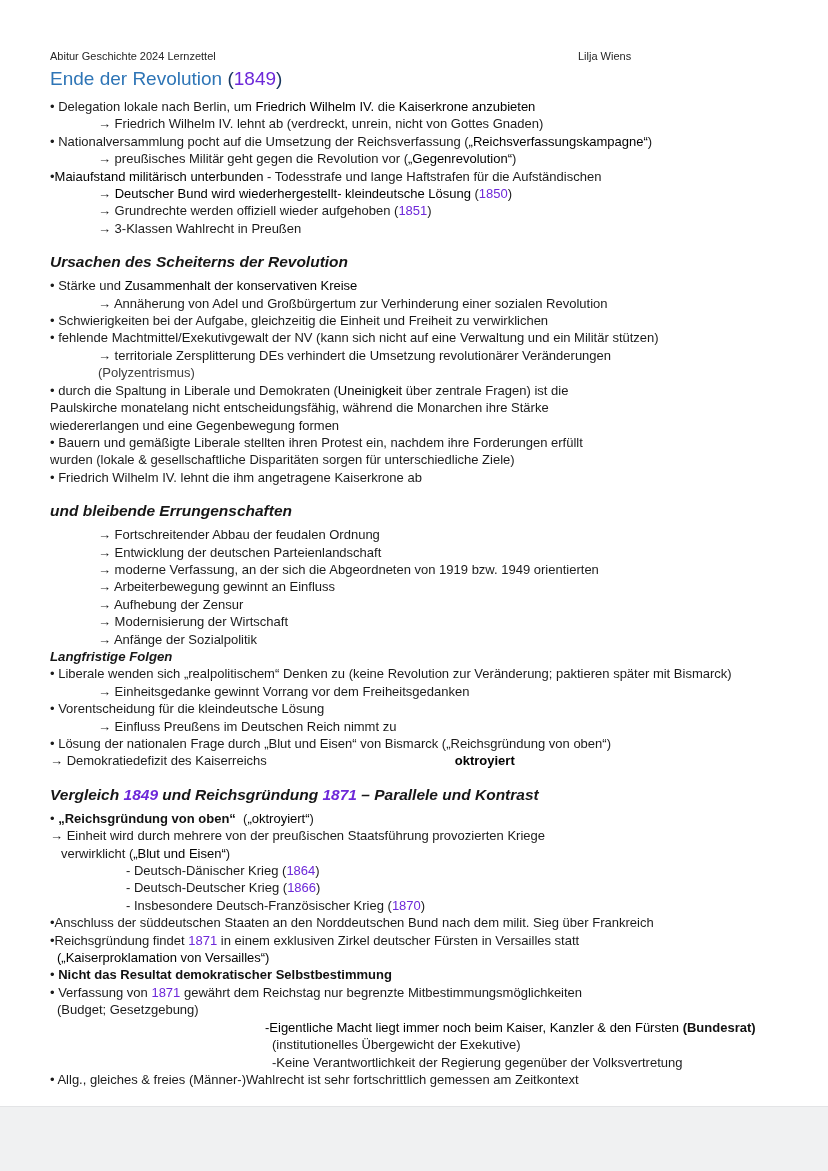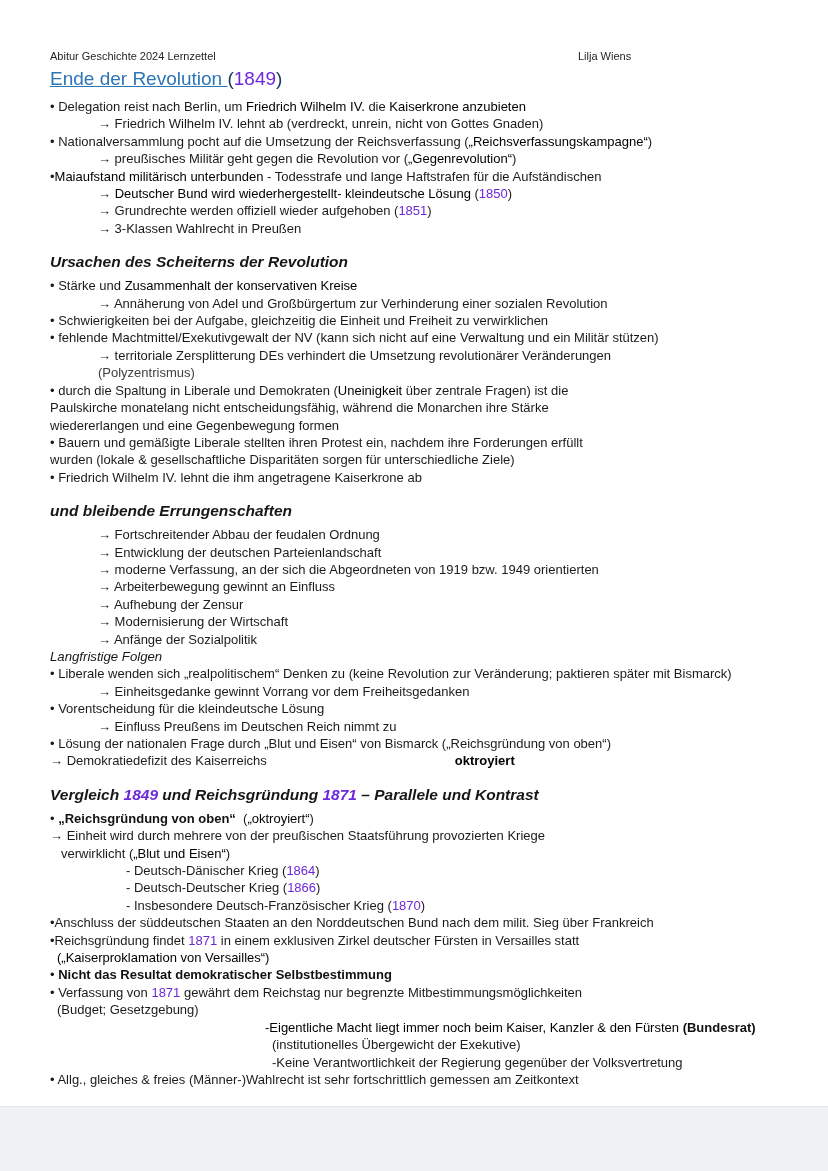--- a/index.html
+++ b/index.html
@@ -45,58 +45,59 @@
     line-height:20px;
     font-weight:bold;
     font-style:italic;
     margin:15px 0 5px 0;
     color:#171717;
   }
   .t-sub{
     font-style:italic;
     font-size:13.2px;
     color:#171717;
+    font-weight:bold;
   }
   
   .ind-i0{padding-left:0;}
   .ind-i1{padding-left:48px;}
   .ind-id{padding-left:76px;}
   .ind-ic{padding-left:7px;}
   .ind-ic2{padding-left:11px;}
   .ind-ideep{padding-left:215px;}
   .ind-ideep2{padding-left:222px;}
   
   .s-blue{color:#000000;}
   .s-orange{color:#6d28d9;}
   .s-navyb{color:#404040;font-weight:normal;margin-top:24px;}
   .s-bblue{color:#000000;font-weight:bold;}
   .s-b{font-weight:bold;color:#111111;}
   .s-arrowb{font-weight:bold;}
   .s-tab{margin-left:188px;}
-  .s-titleblue{color:#2E75B6;text-decoration:underline;}
+  .s-titleblue{color:#2E75B6;}
   .s-dark{color:#17365D;}
   .page-end{
     position:absolute;
     left:0;right:0;bottom:0;
     height:64px;
     background:#f0f1f2;
     border-top:1px solid #e3e4e6;
   }
 </style>
 </head>
 <body>
 
 <div class="page">
   <div class="hdr">
     <span class="hdr-left">Abitur Geschichte 2024 Lernzettel</span>
     <span class="hdr-right">Lilja Wiens</span>
   </div>
   <div id="doc">
       <div class="ln t-title ind-i0"><span class="s-titleblue">Ende der Revolution </span><span class="s-dark">(</span><span class="s-orange">1849</span><span class="s-dark">)</span></div>
-      <div class="ln  ind-i0"><span>• Delegation reist nach Berlin, um </span><span class="s-blue">Friedrich Wilhelm IV.</span><span> die </span><span class="s-blue">Kaiserkrone anzubieten</span></div>
+      <div class="ln  ind-i0"><span>• Delegation lokale nach Berlin, um </span><span class="s-blue">Friedrich Wilhelm IV.</span><span> die </span><span class="s-blue">Kaiserkrone anzubieten</span></div>
       <div class="ln  ind-i1"><span>→ Friedrich Wilhelm IV. lehnt ab (verdreckt, unrein, nicht von Gottes Gnaden)</span></div>
       <div class="ln  ind-i0"><span>• Nationalversammlung pocht auf die Umsetzung der Reichsverfassung (</span><span class="s-blue">„Reichsverfassungskampagne“</span><span>)</span></div>
       <div class="ln  ind-i1"><span>→ preußisches Militär geht gegen die Revolution vor (</span><span class="s-blue">„Gegenrevolution“</span><span>)</span></div>
       <div class="ln  ind-i0"><span>•</span><span class="s-blue">Maiaufstand militärisch unterbunden</span><span> - Todesstrafe und lange Haftstrafen für die Aufständischen</span></div>
       <div class="ln  ind-i1"><span>→ </span><span class="s-blue">Deutscher Bund wird wiederhergestellt- kleindeutsche Lösung</span><span> (</span><span class="s-orange">1850</span><span>)</span></div>
       <div class="ln  ind-i1"><span>→ Grundrechte werden offiziell wieder aufgehoben (</span><span class="s-orange">1851</span><span>)</span></div>
       <div class="ln  ind-i1"><span>→ 3-Klassen Wahlrecht in Preußen</span></div>
       <div class="ln t-h2 ind-i0"><span>Ursachen des Scheiterns der Revolution</span></div>
       <div class="ln  ind-i0"><span>• Stärke und </span><span class="s-blue">Zusammenhalt der konservativen Kreise</span></div>
       <div class="ln  ind-i1"><span>→ Annäherung von Adel und Großbürgertum zur Verhinderung einer sozialen Revolution</span></div>

